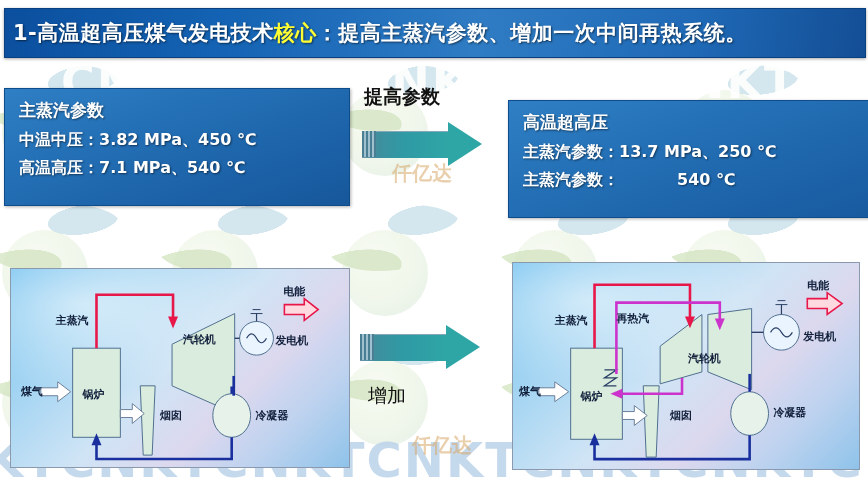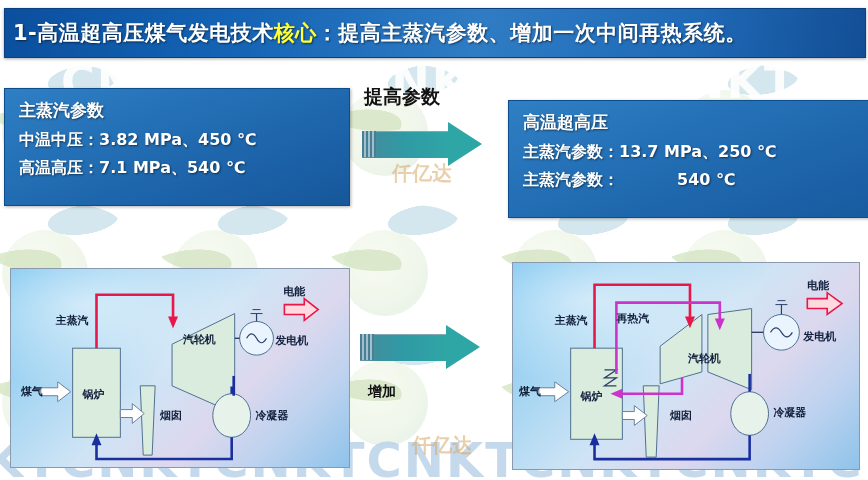--- a/index.html
+++ b/index.html
@@ -108,21 +108,21 @@
     border-left:34px solid #2fa6a6;
   }
 
   
   .mid-bot{
     position:absolute;left:358px;top:325px;width:150px;height:130px;z-index:6;
   }
   .mid-bot .arrow-wrap{margin-left:2px;}
   .mid-bot-lines{margin-top:14px;margin-left:10px;}
   .mid-bot-lines div{
-    font-size:14px;font-weight:bold;color:#111111;margin-bottom:12px;white-space:nowrap;
+    font-size:19px;font-weight:normal;color:#111111;margin-bottom:12px;white-space:nowrap;
   }
 
   
   .diagram{
     position:absolute;z-index:6;
     border:1px solid #8a99ad;
     background:
       radial-gradient(ellipse 260px 120px at 22% 18%, rgba(255,255,255,.55) 0%, rgba(255,255,255,0) 70%),
       linear-gradient(135deg,#6fc0ef 0%,#9fd3f2 22%,#cfe4f5 48%,#dcd8ee 66%,#bcd2ef 82%,#8fc3ea 100%);
     box-sizing:border-box;

